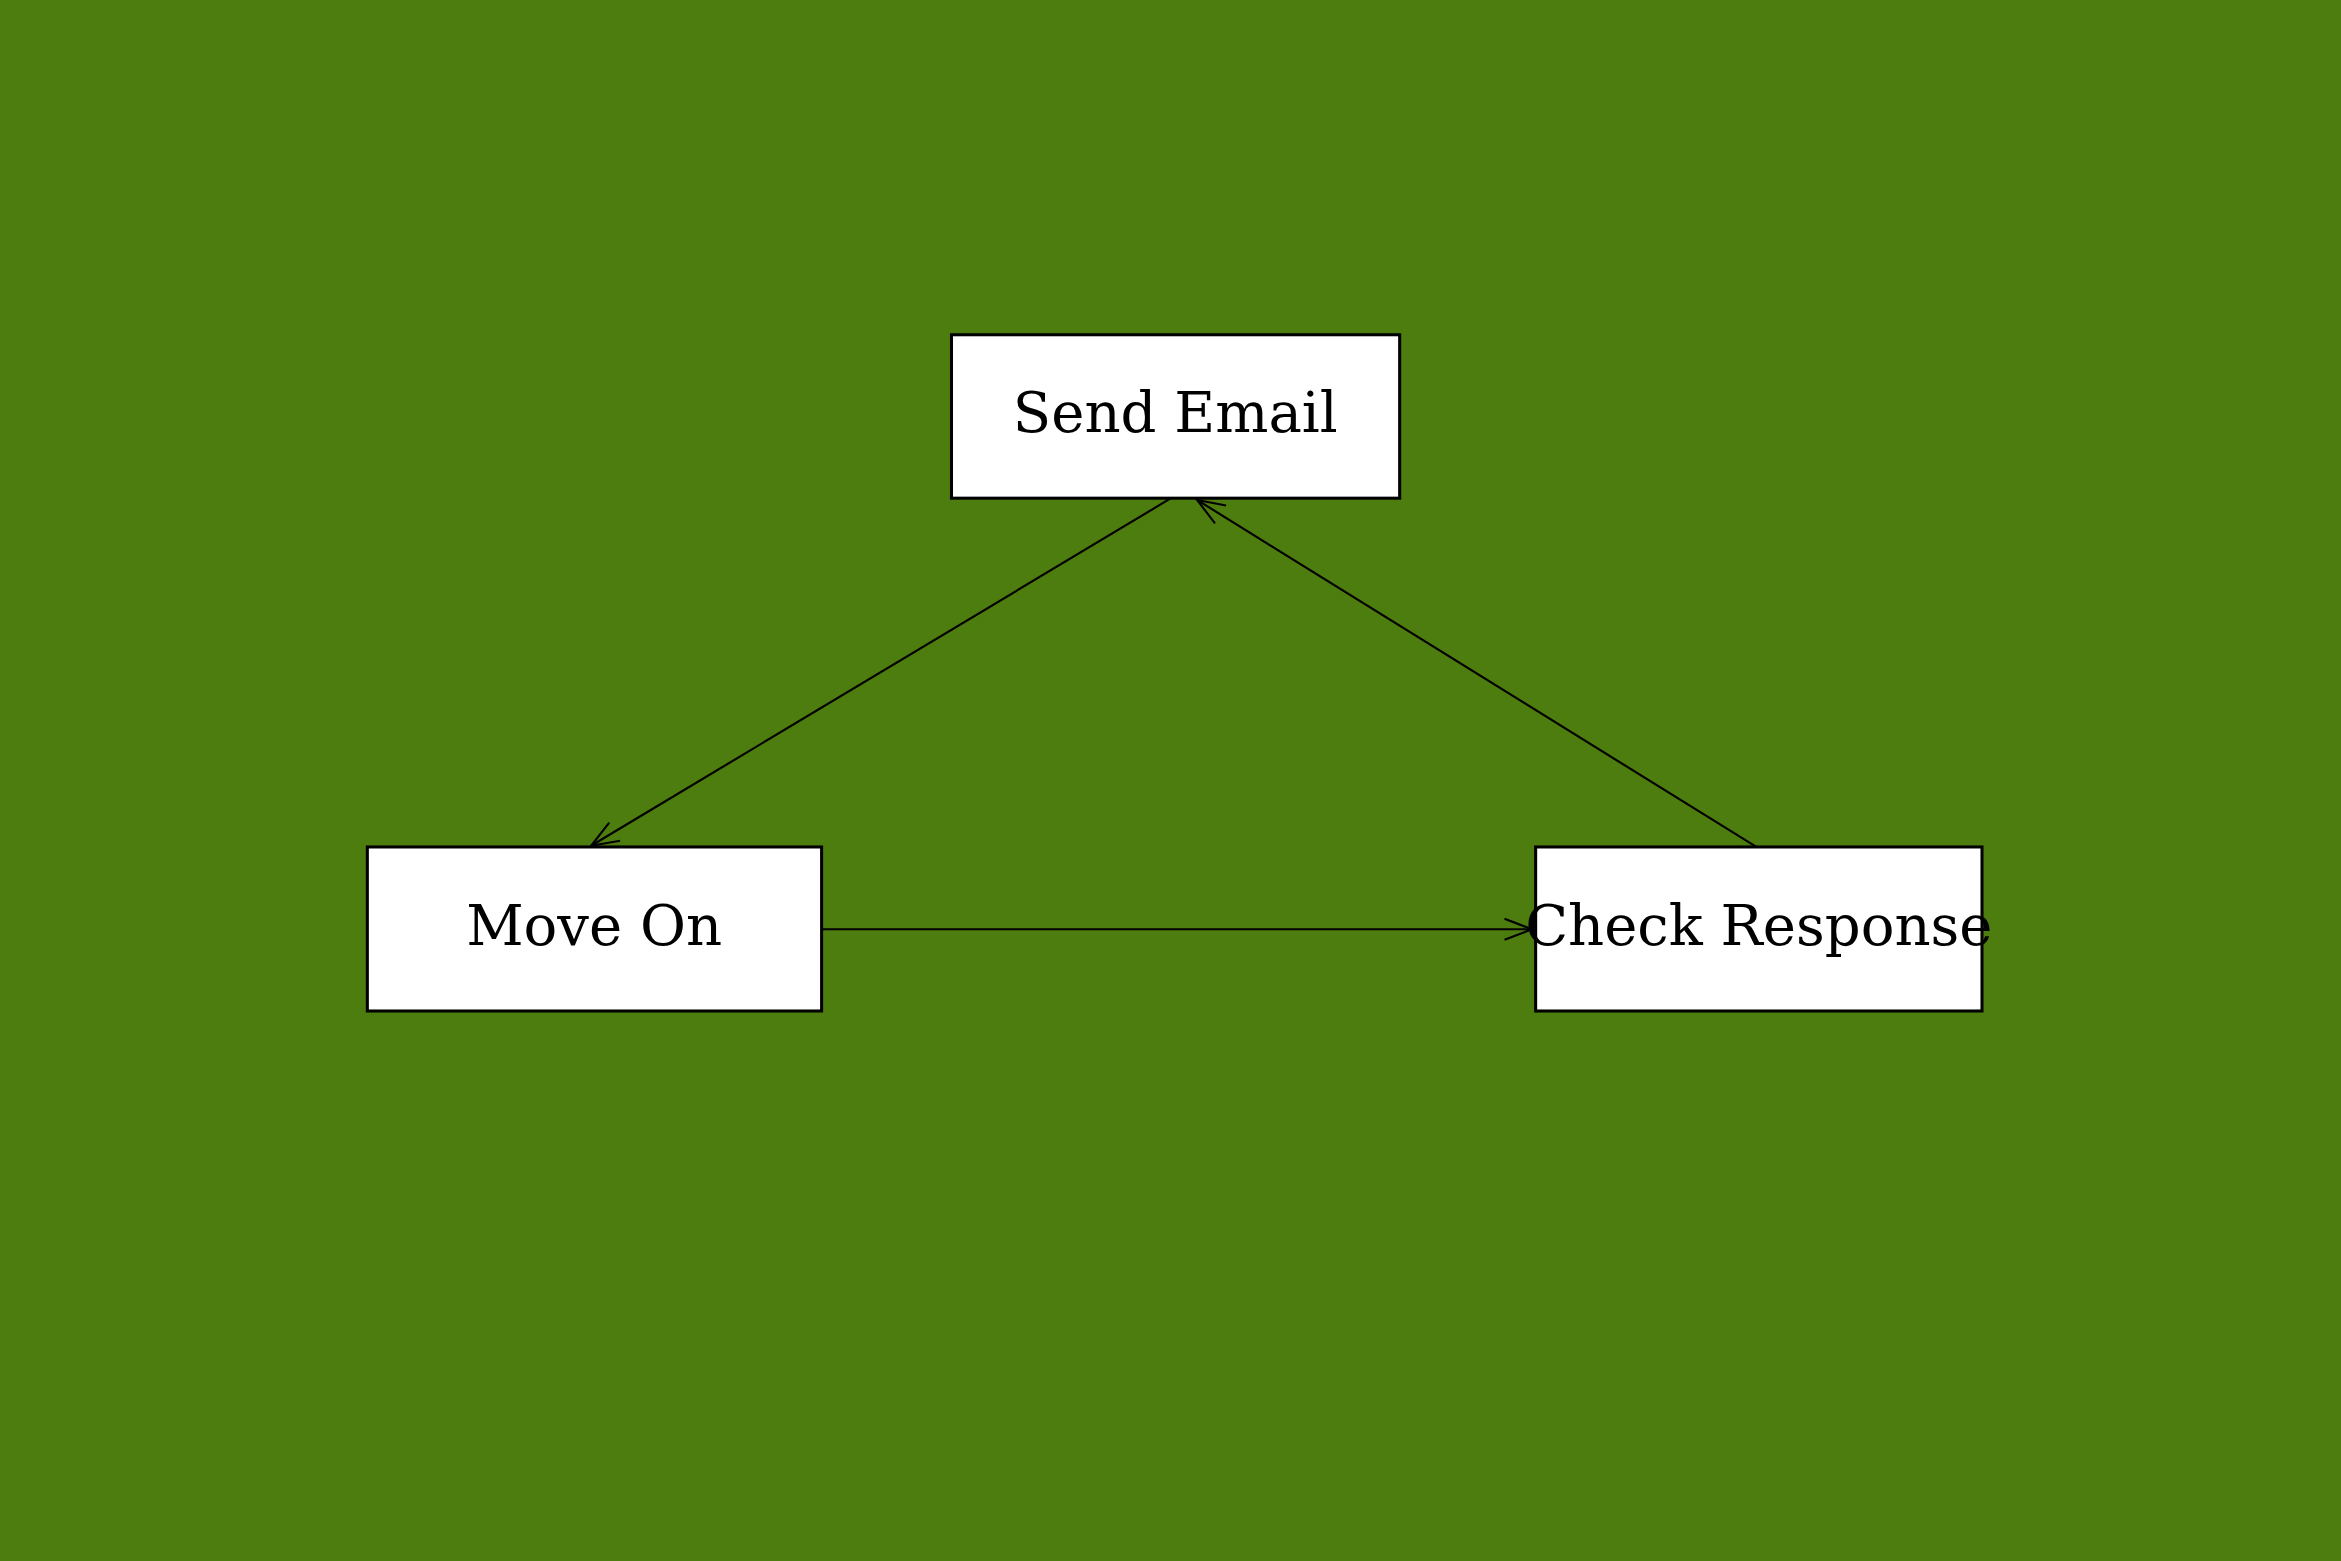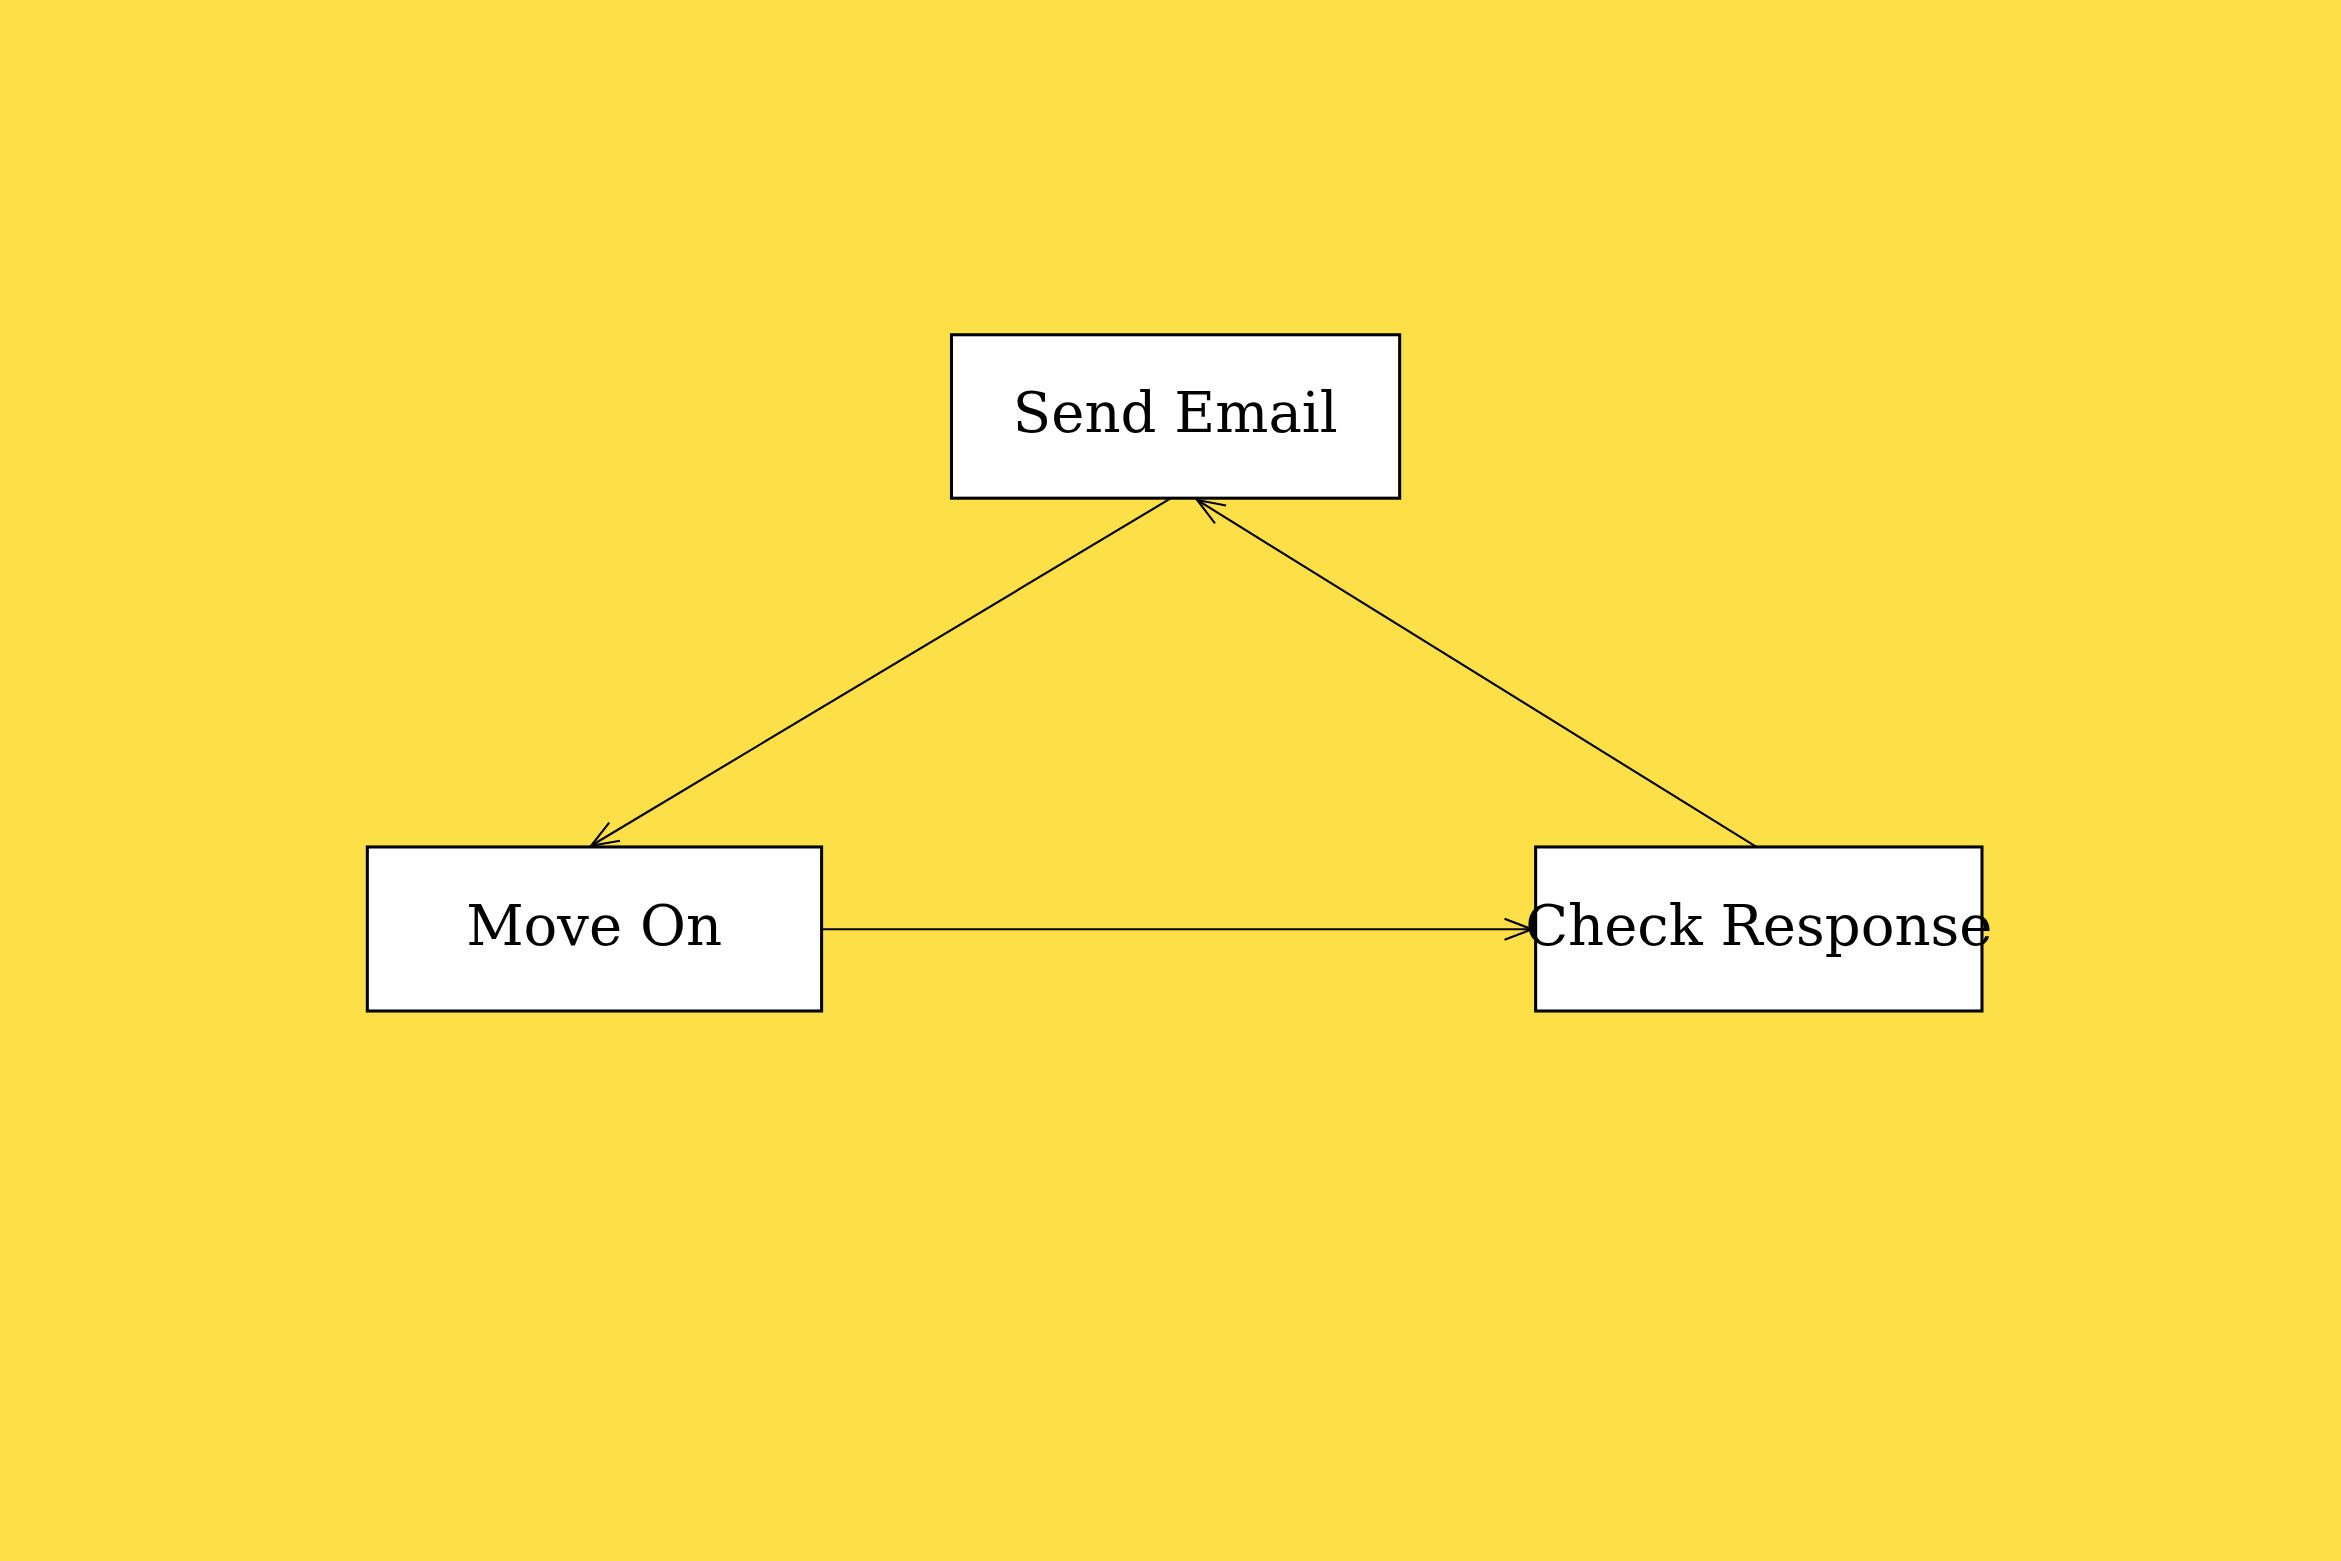--- a/index.html
+++ b/index.html
@@ -7,21 +7,21 @@
     padding: 0;
     width: 2342px;
     height: 1561px;
     background: #ffffff;
     font-family: "DejaVu Serif", serif;
   }
   #stage {
     position: relative;
     width: 2342px;
     height: 1561px;
-    background: #fde047;
+    background: #4d7c0f;
   }
   svg { display: block; }
   .node-box {
     fill: #ffffff;
     stroke: #000000;
     stroke-width: 5;
   }
   .edge-shaft {
     stroke: #000000;
     stroke-width: 3.5;

